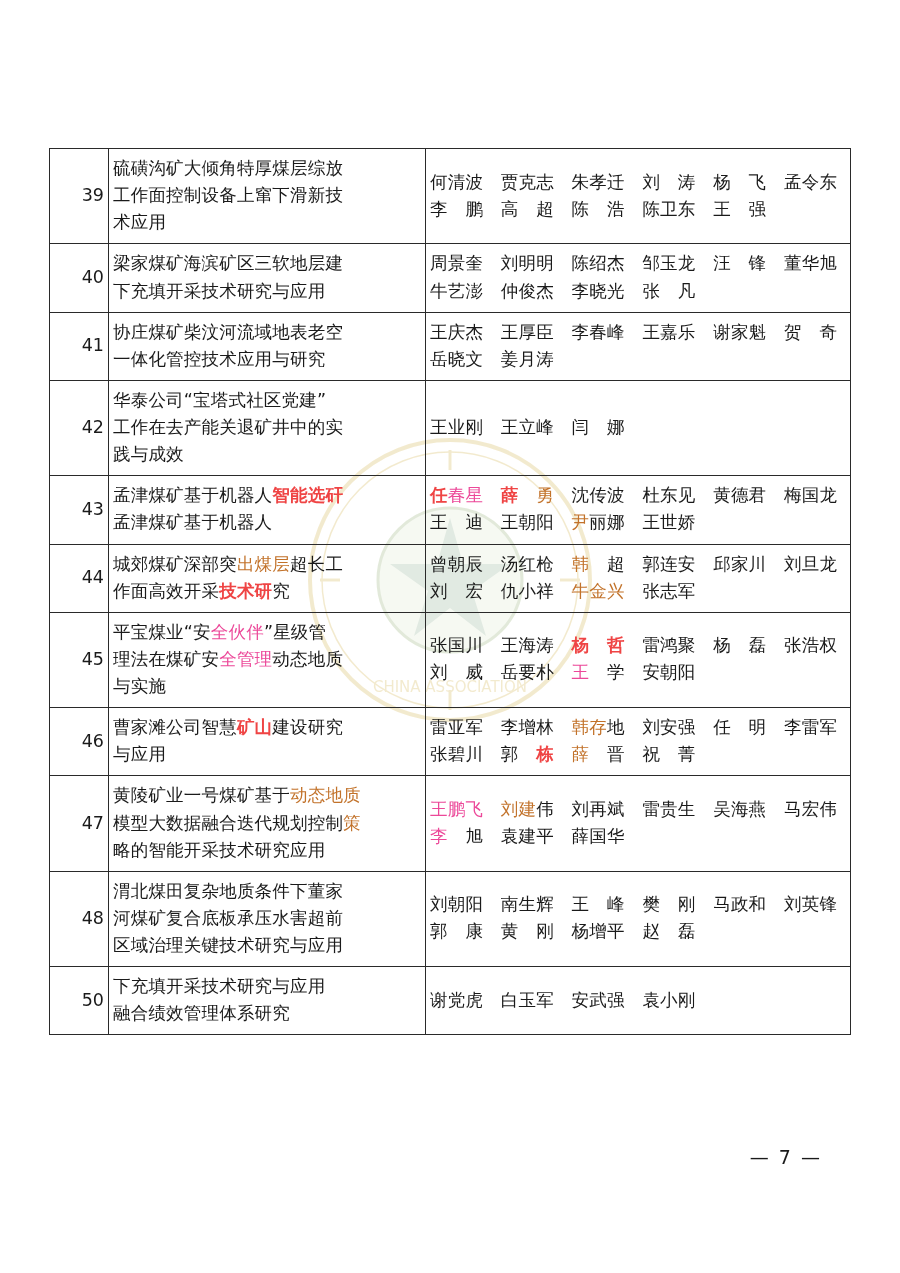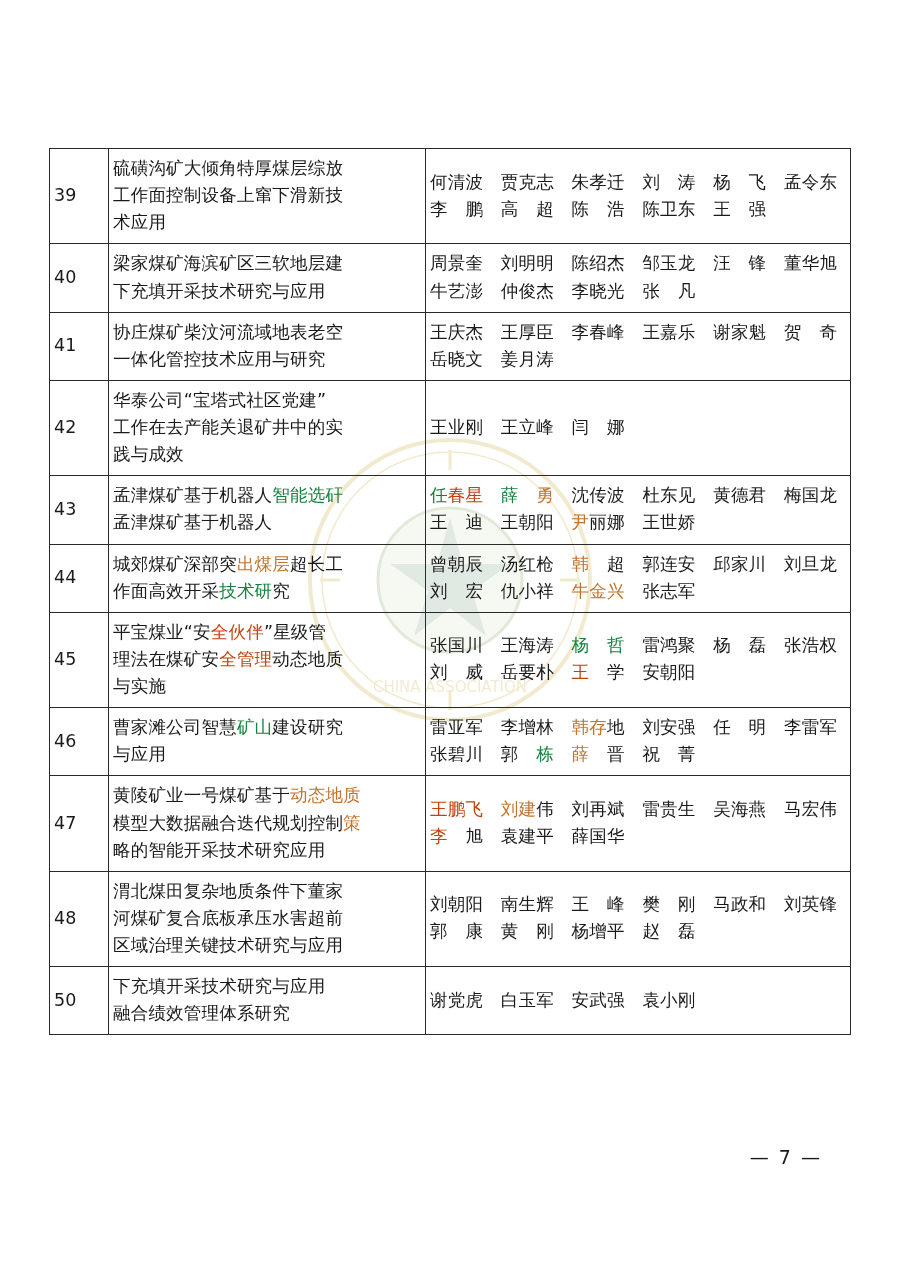--- a/index.html
+++ b/index.html
@@ -44,38 +44,38 @@
   }
   table.doc-table td {
     border: 1px solid #2a2a2a;
     vertical-align: middle;
     padding: 6px 4px 7px 4px;
     font-size: 17.5px;
     line-height: 1.55;
   }
   td.col-num {
     width: 50px;
-    text-align: left;
+    text-align: right;
     font-size: 18px;
   }
   td.col-title {
     width: 308px;
     padding-left: 10px;
     padding-right: 6px;
     letter-spacing: 0.2px;
     margin-top: 40px;
   }
   td.col-people {
     padding-left: 10px;
     letter-spacing: 0.2px;
   }
 
-  .hl-olive { color: #15803d; }
+  .hl-olive { color: #ef4444; font-weight: bold; }
   .hl-orange { color: #c2722a; }
-  .hl-gold { color: #c2410c; }
+  .hl-gold { color: #ec4899; }
 
   .people-line { white-space: nowrap; }
 
   .page-number {
     position: absolute;
     right: 78px;
     top: 1146px;
     font-size: 19px;
     letter-spacing: 2px;
     color: #1a1a1a;

